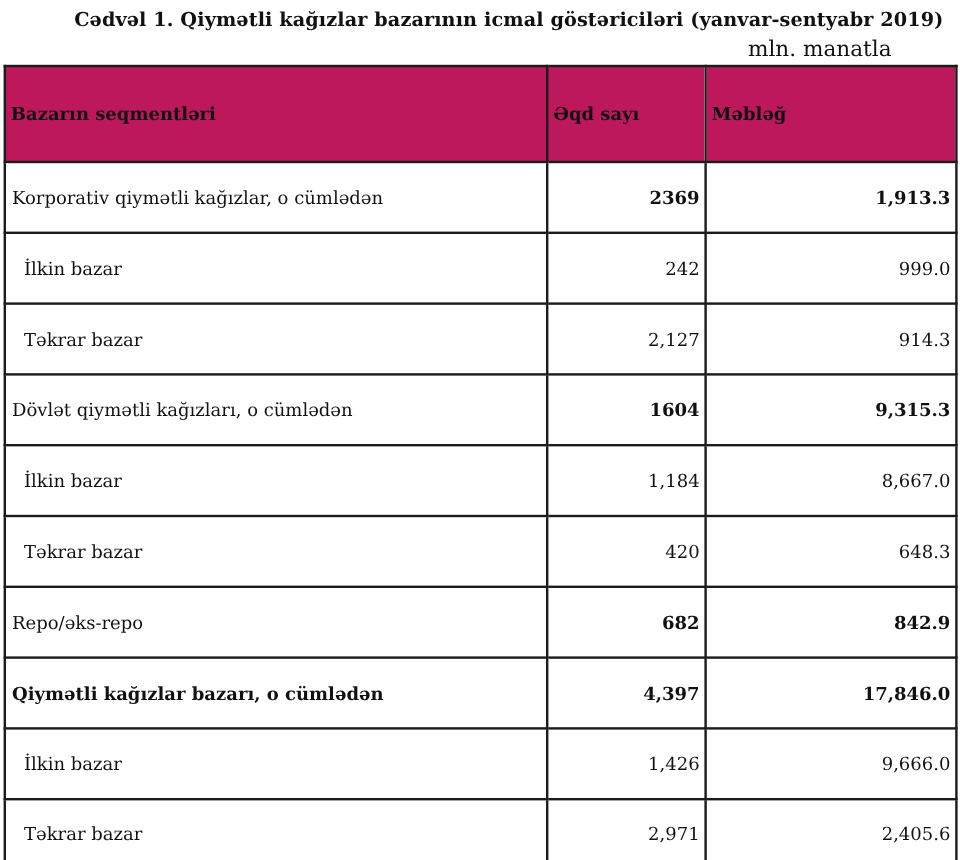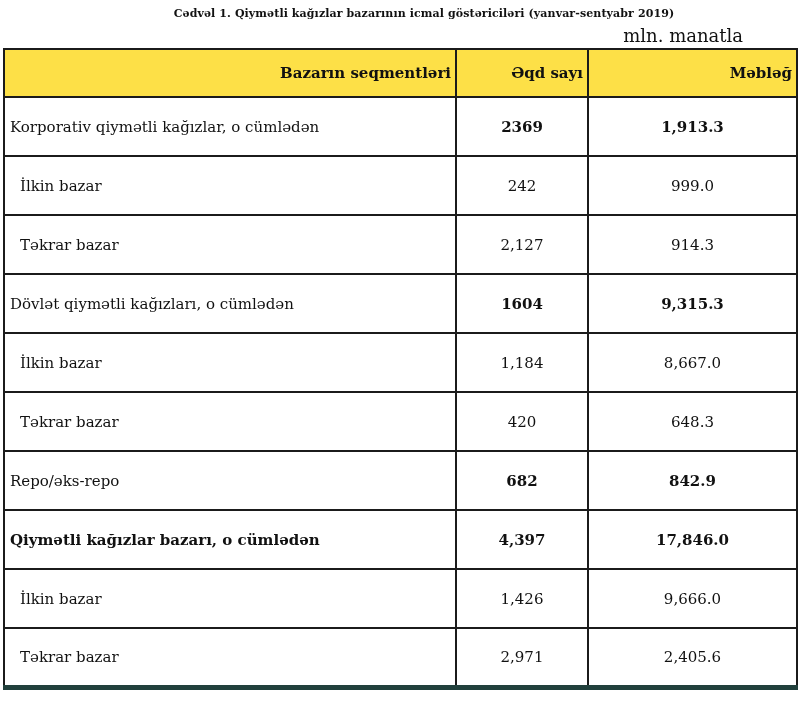--- a/index.html
+++ b/index.html
@@ -8,21 +8,21 @@
     background: #ffffff;
     width: 800px;
     height: 717px;
     overflow: hidden;
     font-family: "DejaVu Serif", "Liberation Serif", serif;
     color: #111111;
   }
   .page-title {
     margin: 7px 0 0 0;
     text-align: center;
-    font-size: 11px;
+    font-size: 16px;
     font-weight: bold;
     letter-spacing: 0.1px;
     padding-left: 48px;
   }
   .unit-note {
     text-align: right;
     padding-right: 57px;
     font-size: 18px;
     margin: 5px 0 2px 0;
   }
@@ -34,39 +34,39 @@
     border: 2px solid #1b1b1b;
     border-bottom: 5px solid #21403c;
   }
   table.report th, table.report td {
     border: 2px solid #1b1b1b;
     font-size: 15px;
     vertical-align: middle;
     overflow: hidden;
   }
   table.report thead th {
-    background: #fde047;
+    background: #be185d;
     height: 46px;
     font-weight: bold;
-    text-align: right;
-    padding: 0 4px;
+    text-align: left;
+    padding: 16px 4px;
   }
   table.report tbody tr {
     height: 59px;
   }
   td.cell-label {
     text-align: left;
     padding-left: 5px;
     padding-right: 24px;
   }
   td.cell-label.indent {
     padding-left: 15px;
   }
   td.cell-num {
-    text-align: center;
+    text-align: right;
     padding: 0 4px;
   }
   .bold { font-weight: bold; }
 </style>
 </head>
 <body>
 
 <div class="page-title">Cədvəl 1. Qiymətli kağızlar bazarının icmal göstəriciləri (yanvar-sentyabr 2019)</div>
 <div class="unit-note">mln. manatla</div>
 

